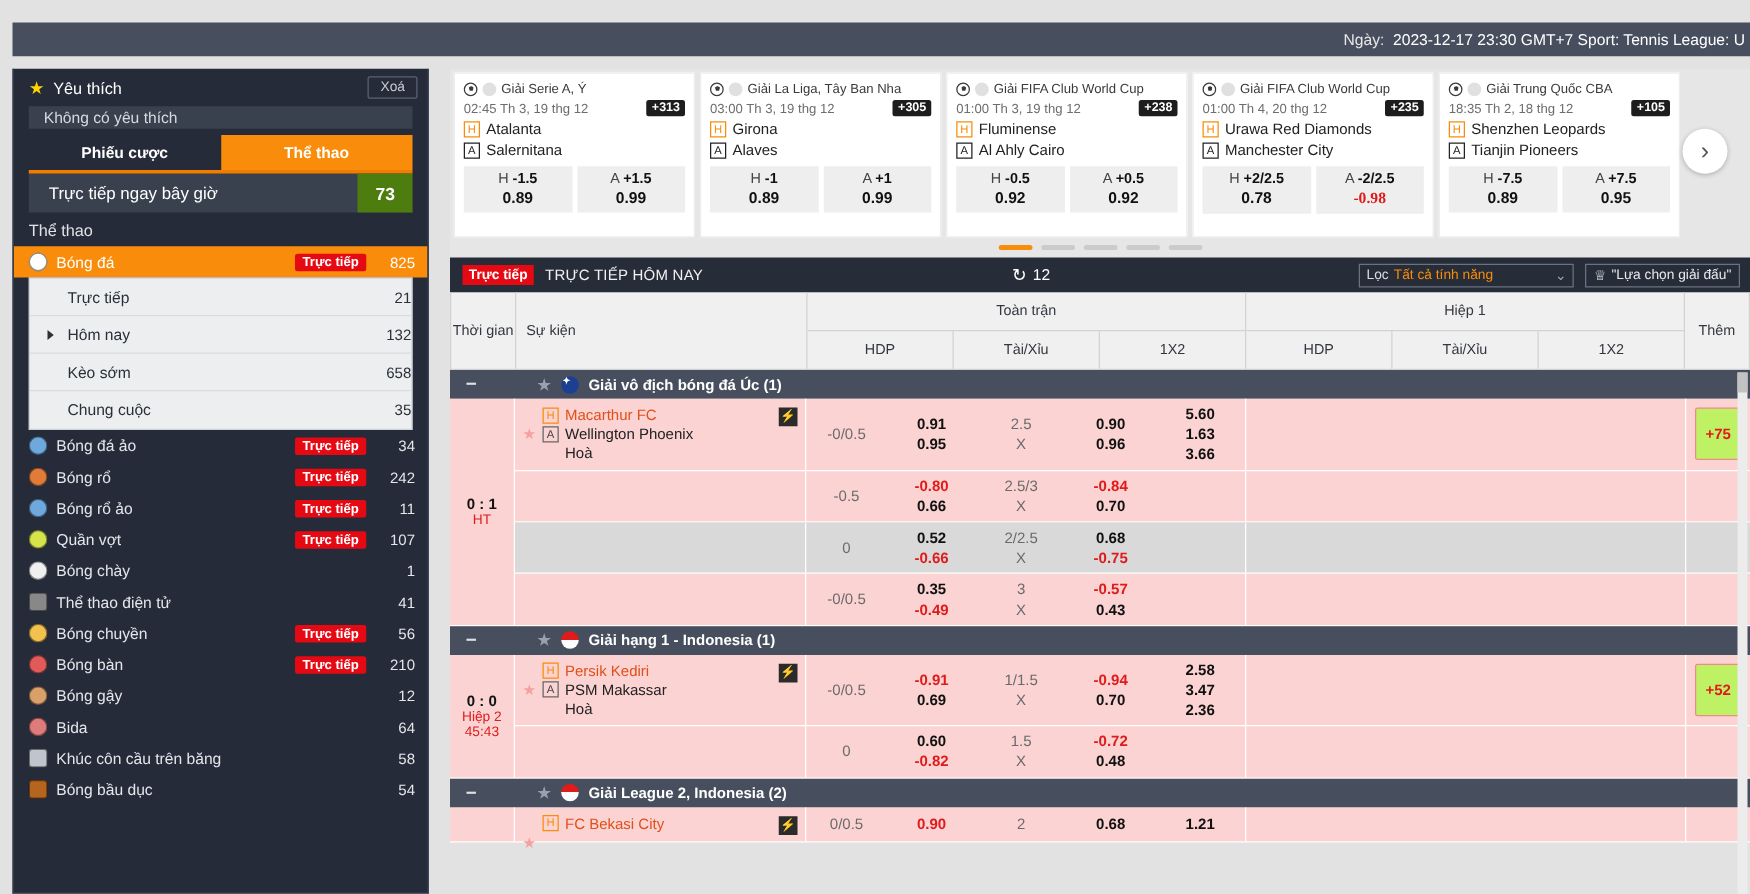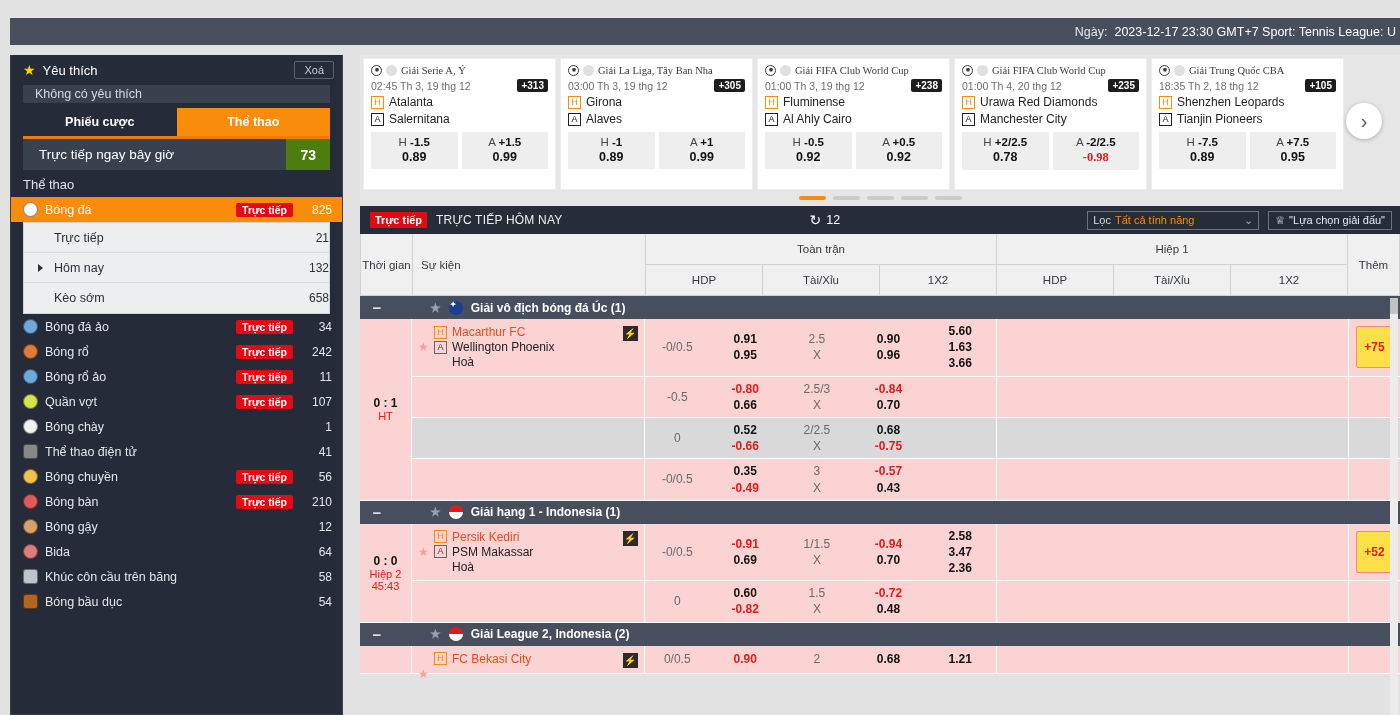--- a/index.html
+++ b/index.html
@@ -90,21 +90,21 @@
   
   .main { position: absolute; left: 360px; top: 55px; width: 1040px; height: 660px; }
 
   
   .cards { position: relative; height: 135px; background: #e6e6e6;
     display: flex; overflow: hidden; padding: 3px 0 0 3px; }
   .card {
     width: 193px; flex: 0 0 193px; background: #fff; margin-right: 4px;
     padding: 6px 7px 7px 7px; position: relative; border: 1px solid #ededed;
   }
-  .card-head { display: flex; align-items: flex-end; gap: 4px; font-size: 10.5px; color: #3a3a3a; font-family: Liberation Serif, serif; }
+  .card-head { display: flex; align-items: flex-end; gap: 4px; font-size: 10.5px; color: #3a3a3a; }
   .ball-ic { width: 11px; height: 11px; border-radius: 50%; border: 1.4px solid #3a3a3a; position: relative; flex:0 0 11px; }
   .ball-ic::before { content:""; position:absolute; left:3px; top:1.5px; width:4px; height:4px;
      background:#3a3a3a; clip-path: polygon(50% 0, 100% 38%, 81% 100%, 19% 100%, 0 38%); }
   .lg-ic { width: 11px; height: 11px; border-radius: 50%; flex:0 0 11px;
      background: #e0e0e0; position: relative; }
   .card-time { display: flex; align-items: center; margin-top: 3px; gap: 10px; }
   .card-time .t { font-size: 10.5px; color: #6d6d6d; flex: 1; }
   .plus-badge { background: #1d1d1d; color: #fff; font-size: 10px; font-weight: bold;
      padding: 1px 4px; border-radius: 2px; }
   .team-line { display: flex; align-items: center; gap: 5px; margin-top: 3px; font-size: 12px; color: #222; }
@@ -208,21 +208,21 @@
   .cell { flex: 1; display: flex; flex-direction: column; align-items: center;
     justify-content: center; font-size: 12px; padding: 4px 0; }
   .cell.hdp { flex: 0.9; }
   .cell .v { font-weight: bold; color: #111; line-height: 1.35; }
   .cell .v.neg { color: #e01b1b; }
   .cell .v.mut { font-weight: normal; color: #6a6a6a; }
   .m-half { flex: 1; display: flex; border-left: 1px solid #fff; }
   .m-more { width: 52px; flex: 0 0 52px; display: flex; align-items: center;
     justify-content: center; border-left: 1px solid #fff; }
   .more-btn {
-    background: #fde047; border: 1px solid #f08a8a; color: #e01b1b; font-weight: bold;
+    background: #bef264; border: 1px solid #f08a8a; color: #e01b1b; font-weight: bold;
     font-size: 12px; padding: 13px 7px; border-radius: 2px;
   }
   .main-scroll { position: absolute; right: 2px; top: 243px; width: 8px; height: 470px;
     background: #ececec; }
   .main-thumb { position: absolute; left: 0; top: 0; width: 8px; height: 16px; background: #c2c2c2; }
 </style>
 </head>
 <body>
 
 <div class="app">
@@ -269,20 +269,24 @@
             <span class="cnt">21</span>
           </div>
           <div class="sub-row">
             <span class="arrow"></span>
             <span class="nm">Hôm nay</span>
             <span class="cnt">132</span>
           </div>
           <div class="sub-row">
             <span class="nm">Kèo sớm</span>
             <span class="cnt">658</span>
+          </div>
+          <div class="sub-row">
+            <span class="nm">Chung cuộc</span>
+            <span class="cnt">35</span>
           </div>
         </div>
         <div class="sp-row">
           <span class="ic" style="background: rgb(111, 168, 220); border: 1px solid rgba(0, 0, 0, 0.45);"></span>
           <span class="nm">Bóng đá ảo</span>
           <span class="live">Trực tiếp</span>
           <span class="cnt">34</span>
         </div>
         <div class="sp-row">
           <span class="ic" style="background: rgb(224, 123, 57); border: 1px solid rgba(0, 0, 0, 0.45);"></span>

